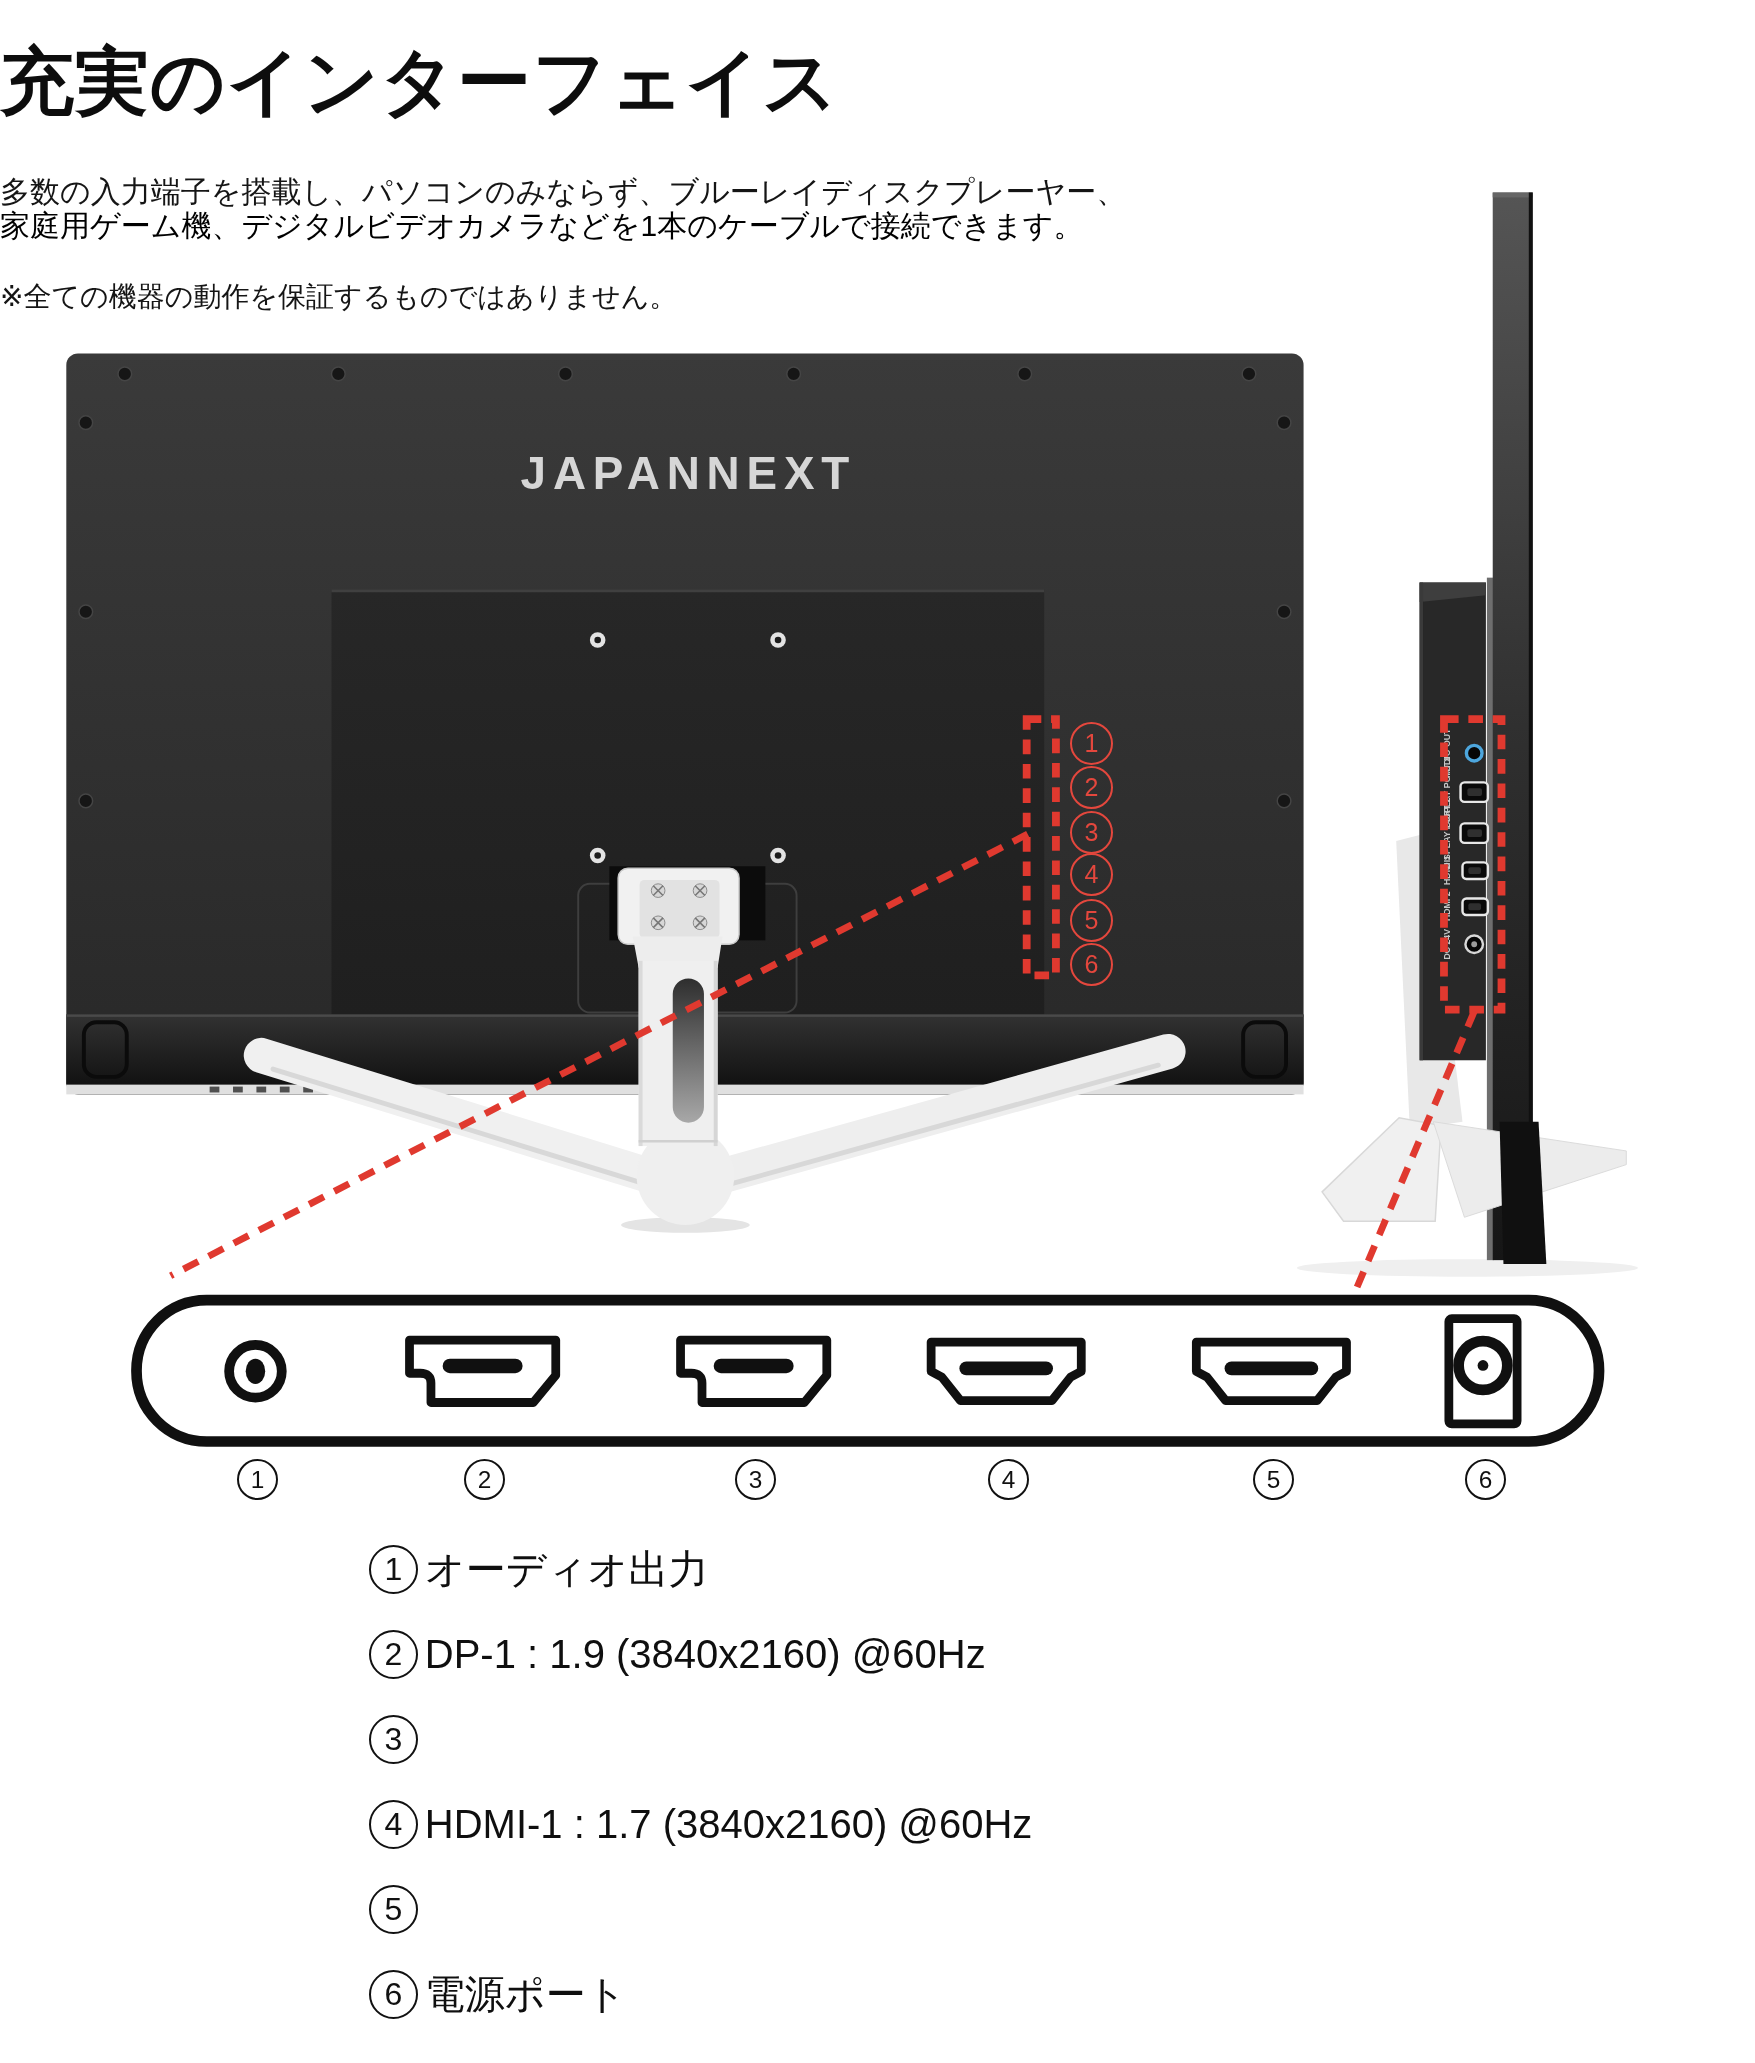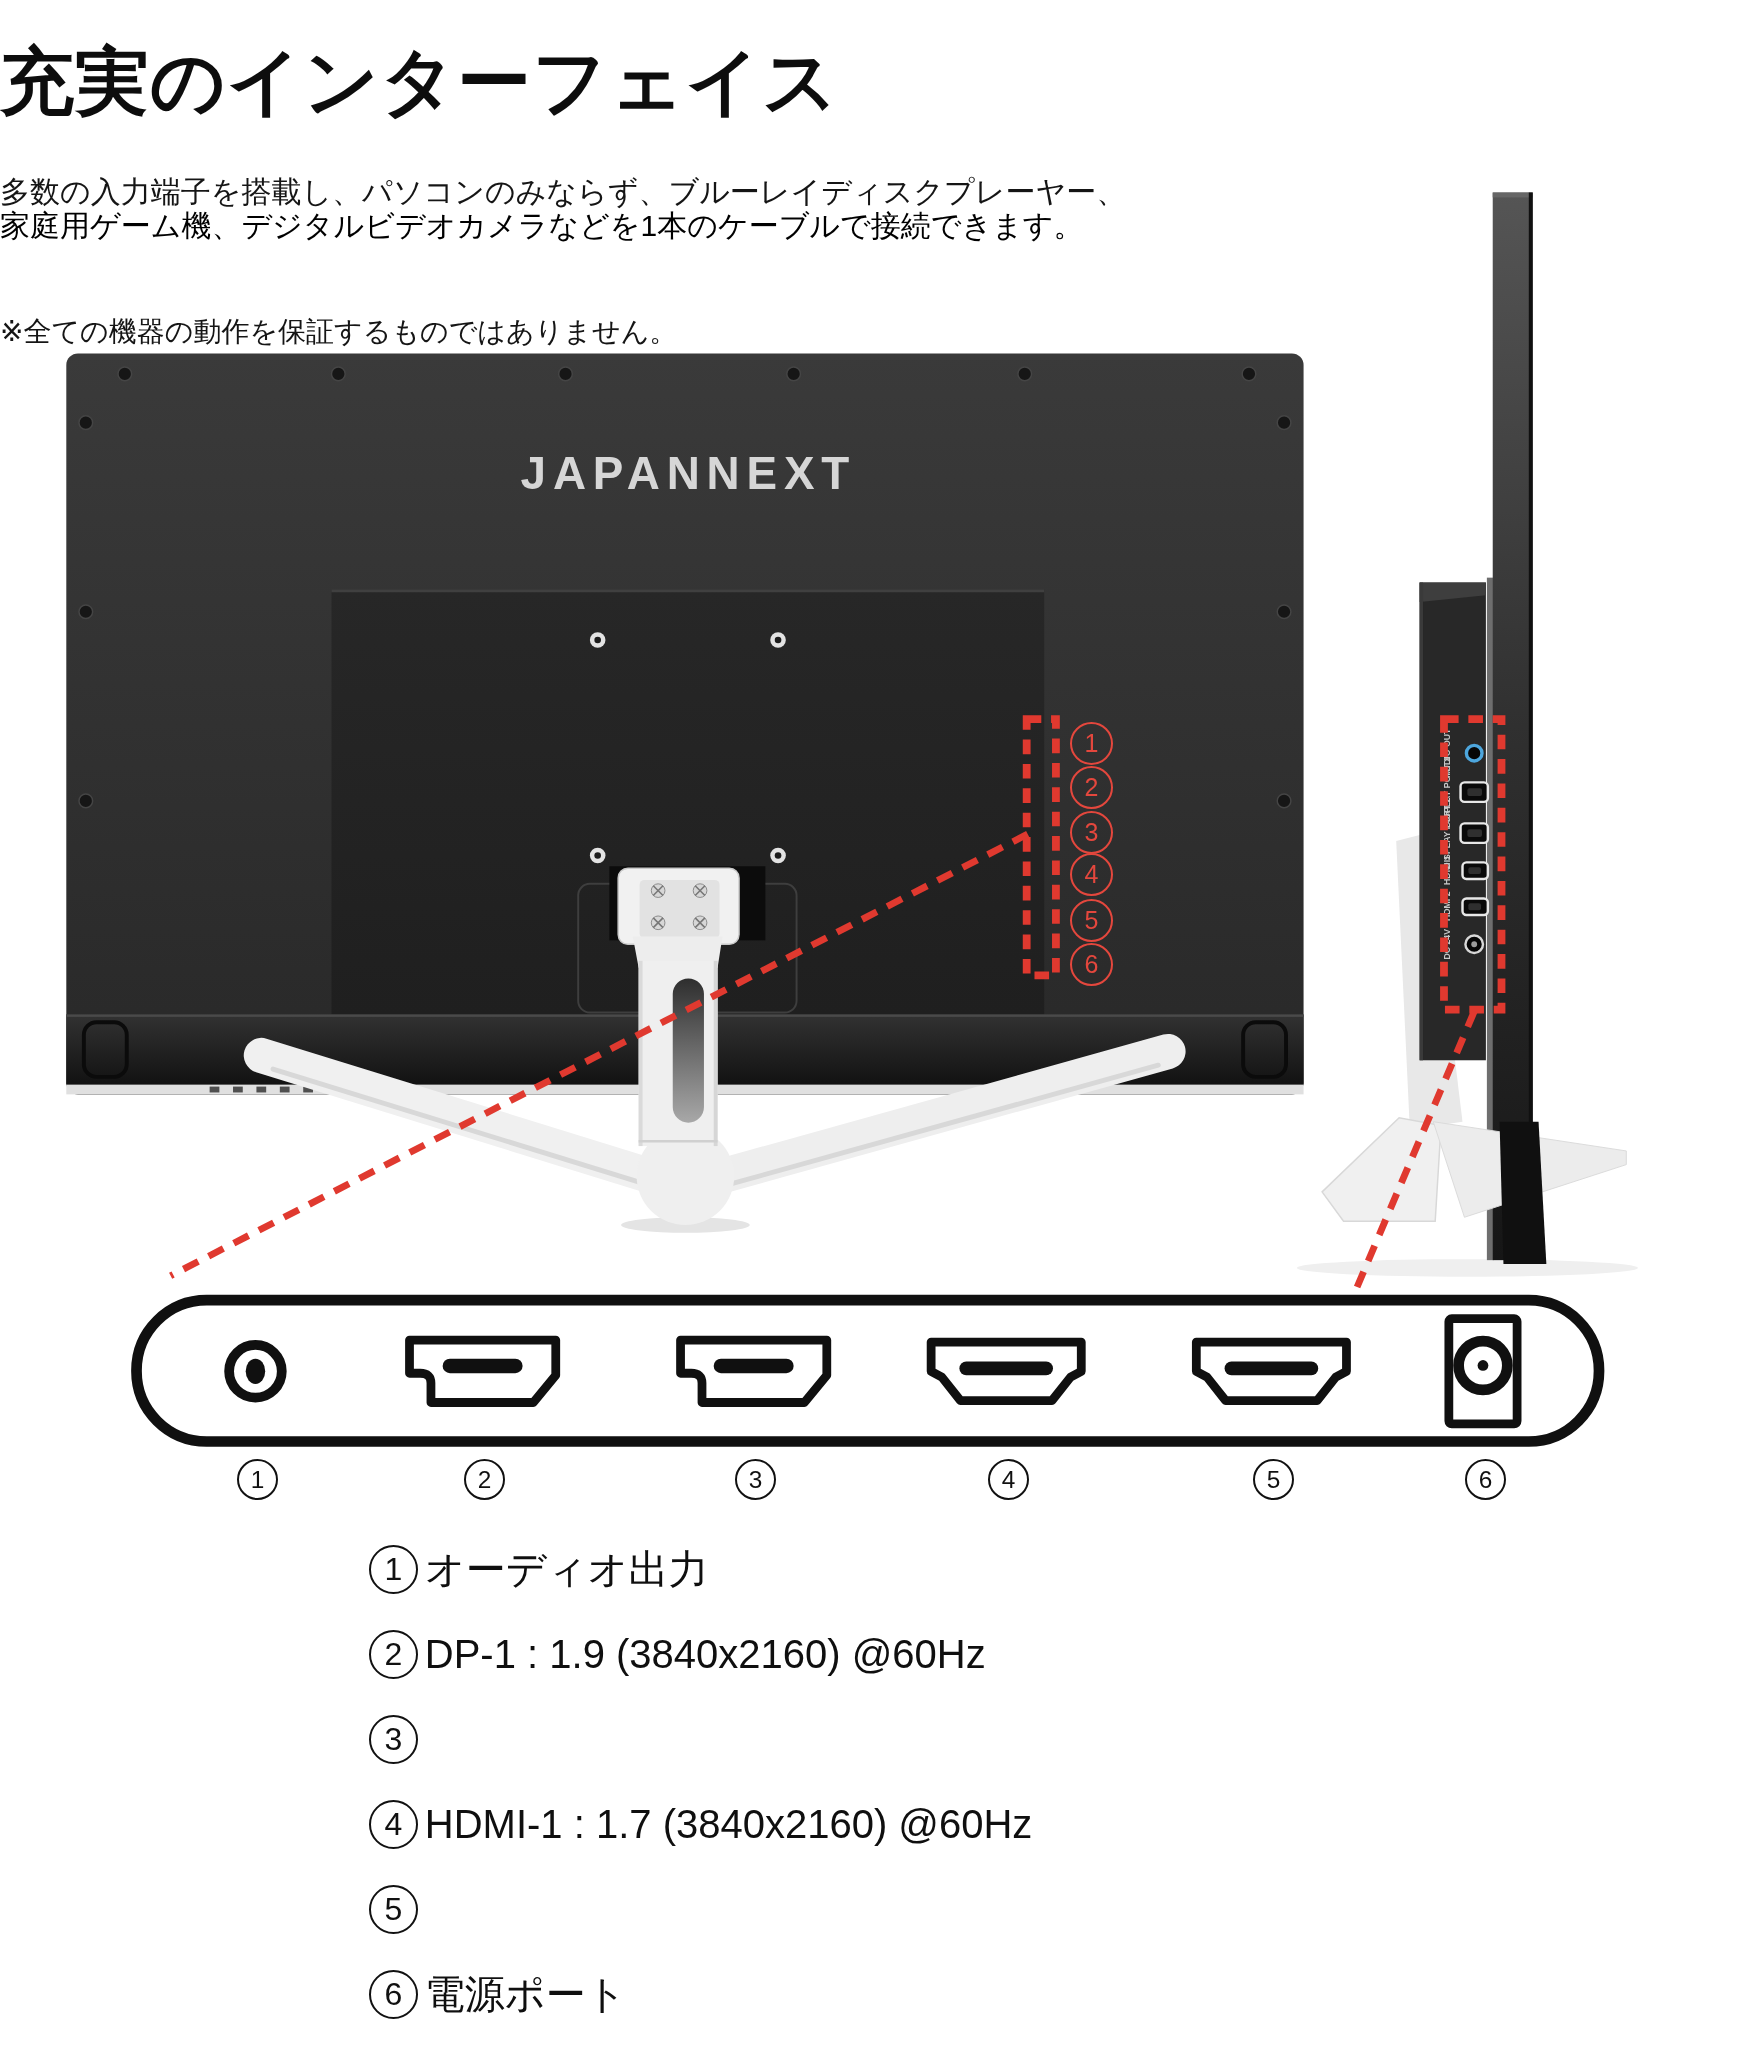--- a/index.html
+++ b/index.html
@@ -1,21 +1,21 @@
 <!DOCTYPE html>
 <html><head>
 <meta charset="utf-8">
 <style>
   html,body{margin:0;padding:0;background:#fff;}
   .page{position:relative;width:1755px;height:2064px;background:#fff;overflow:hidden;
         font-family:"Liberation Sans","DejaVu Sans",sans-serif;color:#111;}
   .title{position:absolute;left:0;top:33px;width:1755px;font-size:74px;font-weight:800;letter-spacing:1px;color:#0d0d0d;}
   .desc1{position:absolute;left:0;top:142px;width:1595px;font-size:30px;font-weight:500;color:#151515;margin-top:30px;}
   .desc2{position:absolute;left:0;top:206px;width:1755px;font-size:30px;font-weight:500;color:#000000;}
-  .note{position:absolute;left:0;top:278px;width:1503px;font-size:28px;font-weight:500;color:#151515;margin-top:35px;}
+  .note{position:absolute;left:0;top:278px;width:1503px;font-size:28px;font-weight:500;color:#151515;}
   .art{position:absolute;left:0;top:0;width:1755px;height:2064px;}
   .circ-row{position:absolute;display:flex;align-items:center;justify-content:center;}
   .callout-red{width:39px;height:39px;border:2.9px solid #e4473d;border-radius:50%;
                color:#e4473d;font-size:25px;font-weight:500;}
   .panel-num{width:37px;height:37px;border:2.9px solid #111;border-radius:50%;
              color:#111;font-size:24.4px;font-weight:500;}
   .legend{position:absolute;left:369px;top:1527px;}
   .legend-item{display:flex;align-items:center;height:85px;}
   .legend-circ{flex:0 0 auto;display:flex;align-items:center;justify-content:center;
                width:45px;height:45px;border:2.9px solid #111;border-radius:50%;

